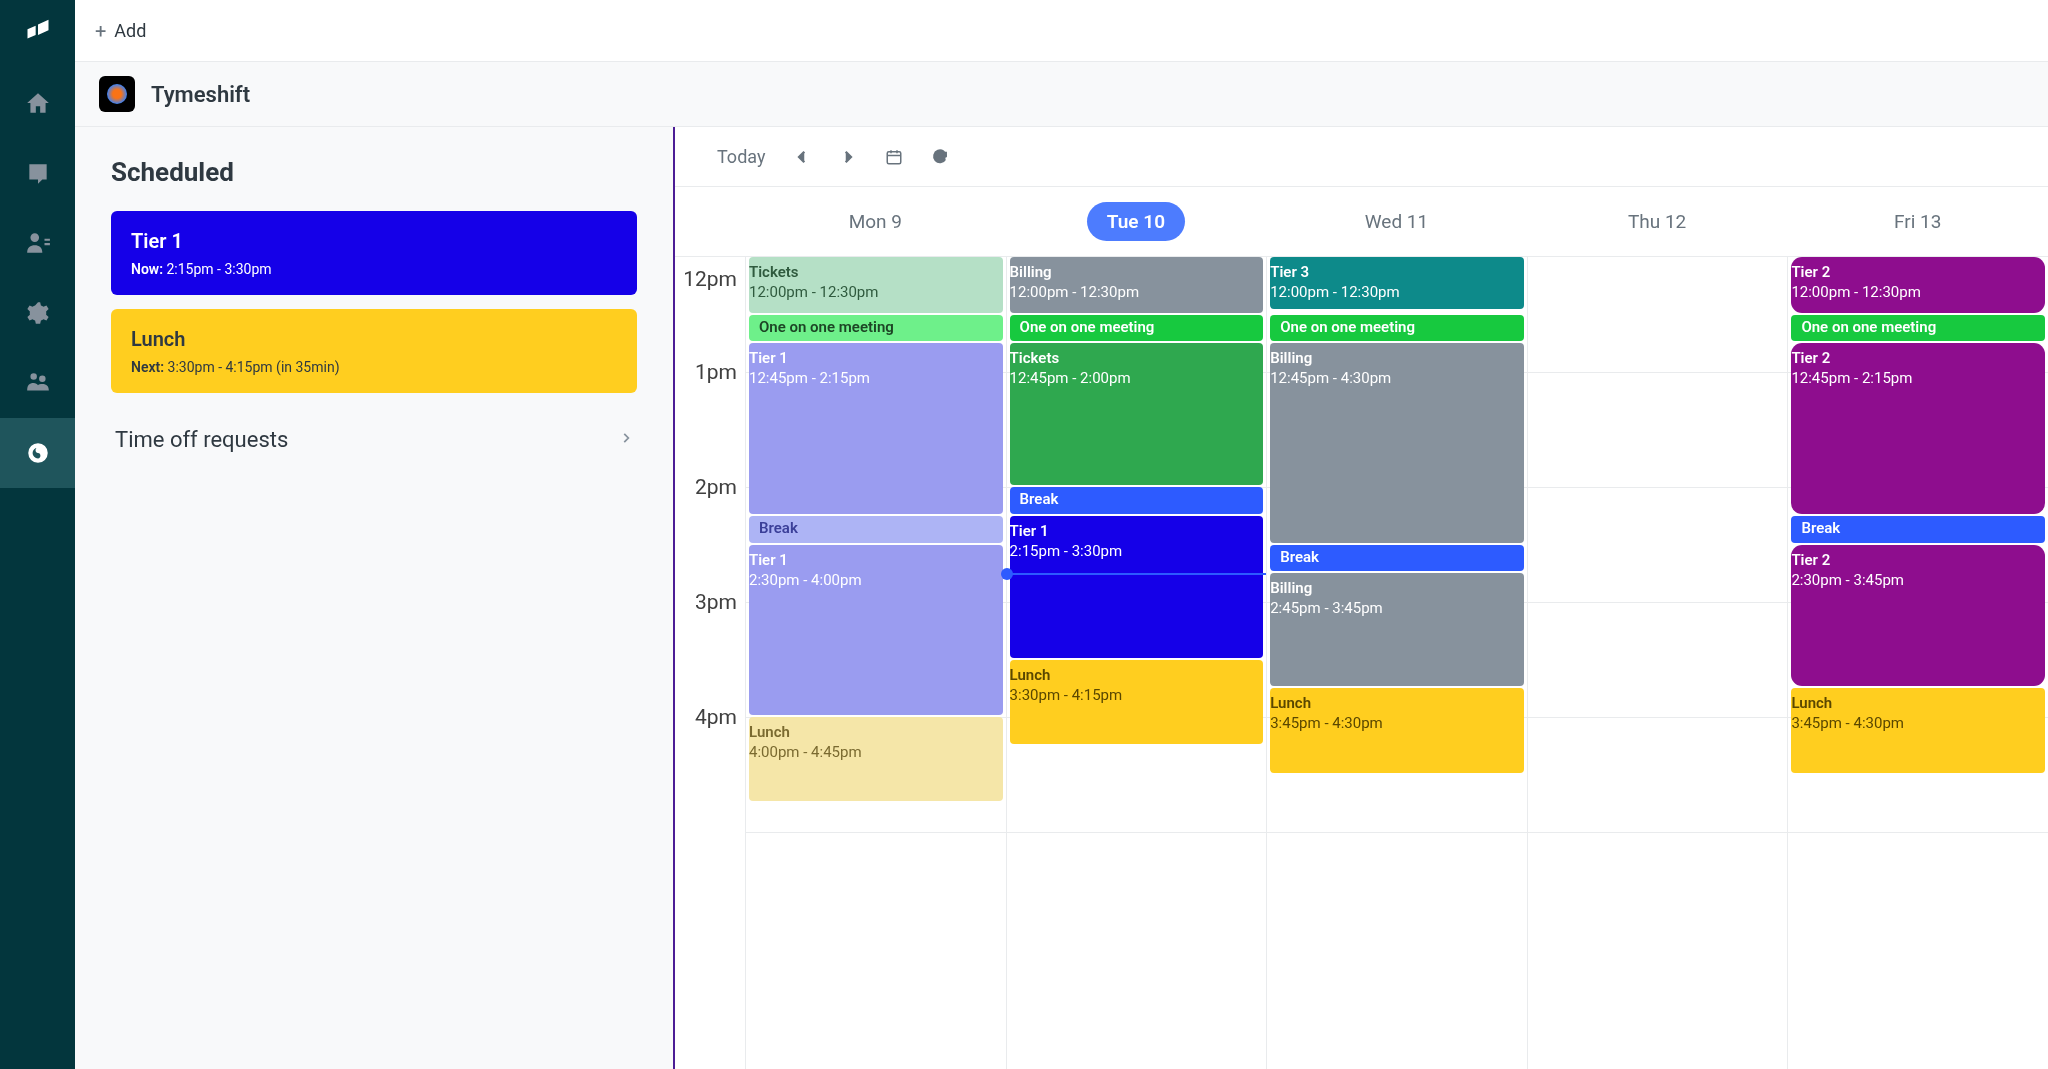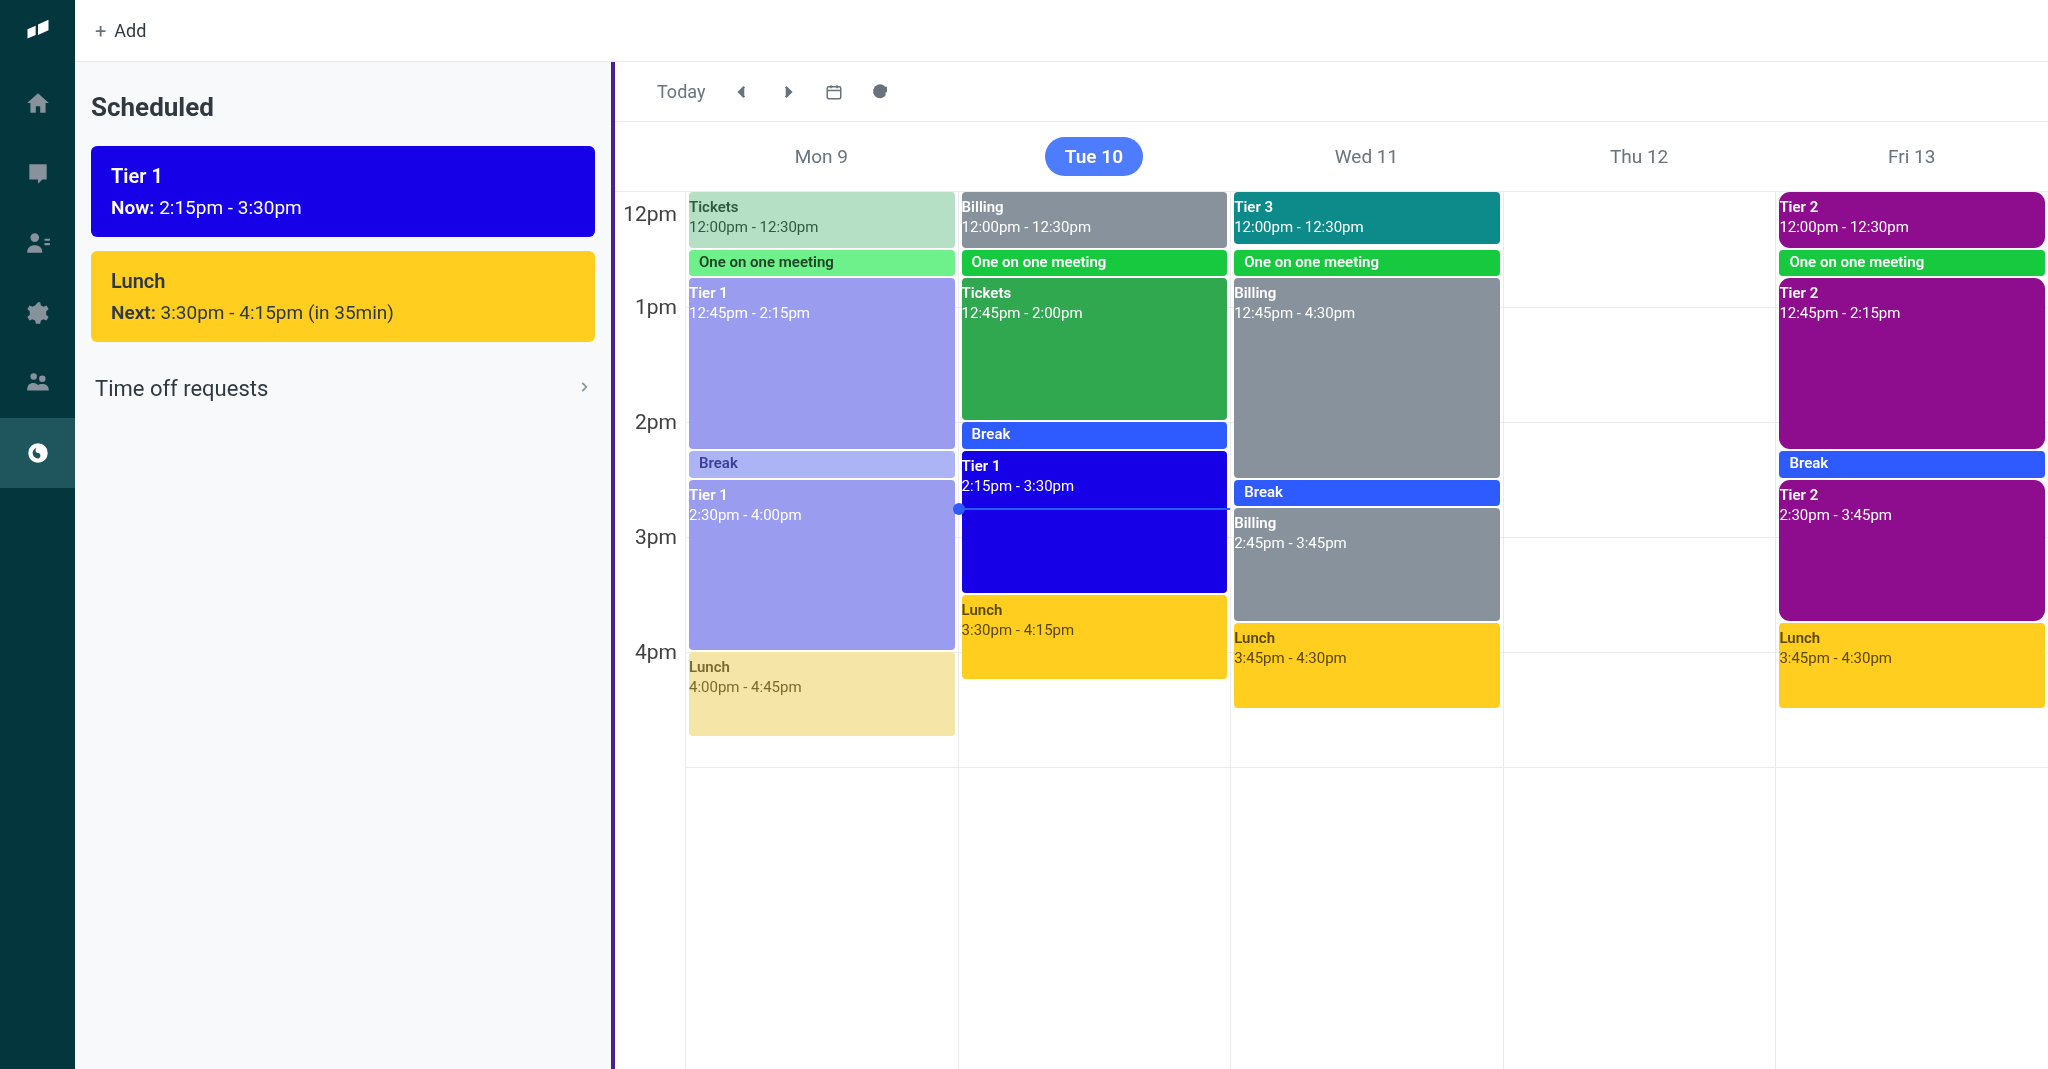--- a/index.html
+++ b/index.html
@@ -14,27 +14,27 @@
 .nav-item.active svg { fill: #fff; }
 .main { flex: 1; display: flex; flex-direction: column; }
 .topbar { height: 62px; border-bottom: 1px solid #e9ebed; display: flex; align-items: center; padding-left: 20px; }
 .add-btn { display: flex; align-items: center; gap: 8px; color: #2f3941; font-size: 18px; cursor: pointer; }
 .add-btn .plus { font-size: 20px; color: #68737d; }
 .header-bar { height: 65px; background: #f8f9fa; border-bottom: 1px solid #e9ebed; display: flex; align-items: center; padding-left: 24px; gap: 16px; }
 .app-icon { width: 36px; height: 36px; background: #000; border-radius: 6px; display: flex; align-items: center; justify-content: center; }
 .app-icon-inner { width: 20px; height: 20px; background: radial-gradient(circle, #f97316 30%, #3b82f6 70%); border-radius: 50%; }
 .app-title { font-size: 22px; font-weight: 600; color: #2f3941; }
 .content { flex: 1; display: flex; overflow: hidden; }
-.left-panel { width: 540px; background: #f8f9fa; padding: 30px 16px; border-right: 4px solid #4c1d95; }
+.left-panel { width: 600px; background: #f8f9fa; padding: 30px 36px; border-right: 2px solid #4c1d95; }
 .panel-title { font-size: 26px; font-weight: 700; color: #2f3941; margin-bottom: 24px; }
 .schedule-card { border-radius: 6px; padding: 18px 20px; margin-bottom: 14px; }
 .schedule-card.blue { background: #1500e8; color: #fff; }
 .schedule-card.yellow { background: #ffce1f; color: #2f3941; }
 .card-title { font-size: 20px; font-weight: 600; margin-bottom: 8px; }
-.card-sub { font-size: 19px; }
+.card-sub { font-size: 14px; }
 .card-sub .label { font-weight: 600; }
 .time-off { display: flex; justify-content: space-between; align-items: center; padding: 20px 4px; cursor: pointer; }
 .time-off-label { font-size: 22px; color: #2f3941; }
 .chevron { color: #87929d; }
 .calendar { flex: 1; display: flex; flex-direction: column; overflow: hidden; }
 .cal-toolbar { height: 60px; display: flex; align-items: center; gap: 28px; padding-left: 42px; border-bottom: 1px solid #e9ebed; }
 .today-btn { font-size: 18px; color: #68737d; cursor: pointer; }
 .tool-icon { color: #68737d; cursor: pointer; display: flex; }
 .tool-icon svg { width: 18px; height: 18px; fill: #68737d; }
 .cal-header { display: flex; height: 70px; border-bottom: 1px solid #e9ebed; }
@@ -109,20 +109,26 @@
     </div>
   </div>
 
   <div class="main">
     <div class="topbar">
       <div class="add-btn">
         <span class="plus">+</span>
         <span>Add</span>
       </div>
     </div>
+    <div class="header-bar">
+      <div class="app-icon">
+          <div class="app-icon-inner"></div>
+        </div>
+      <div class="app-title">Tymeshift</div>
+    </div>
     <div class="content">
       <div class="left-panel">
         <div class="panel-title">Scheduled</div>
         <div class="schedule-card blue">
           <div class="card-title">Tier 1</div>
           <div class="card-sub"><span class="label">Now:</span> <span>2:15pm - 3:30pm</span></div>
         </div>
         <div class="schedule-card yellow">
           <div class="card-title">Lunch</div>
           <div class="card-sub"><span class="label">Next:</span> <span>3:30pm - 4:15pm (in 35min)</span></div>

